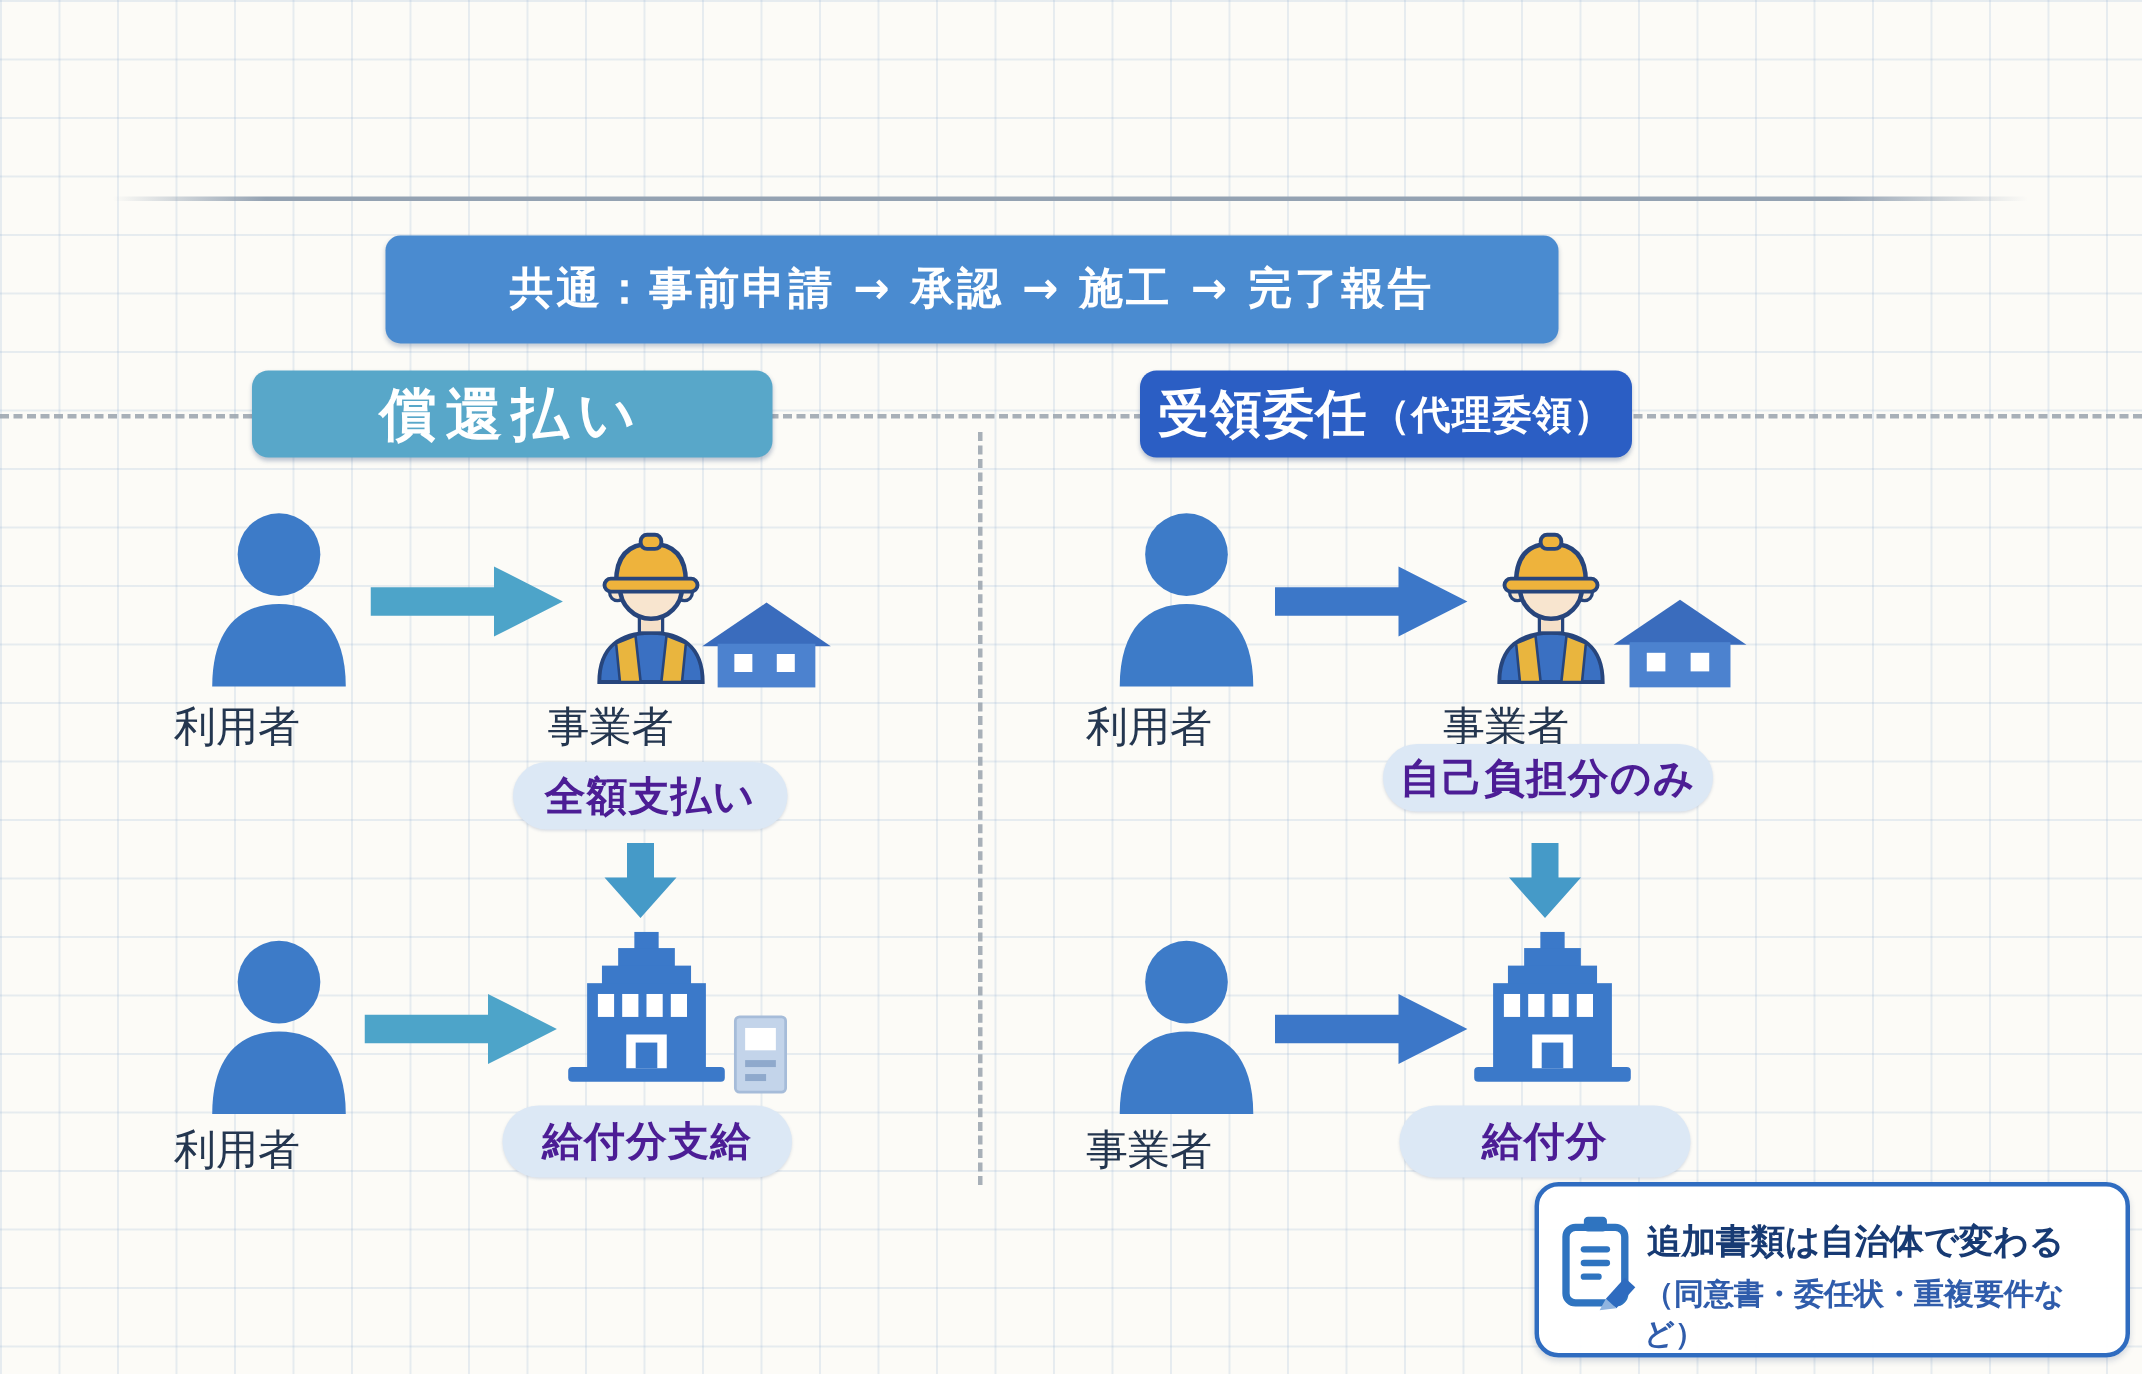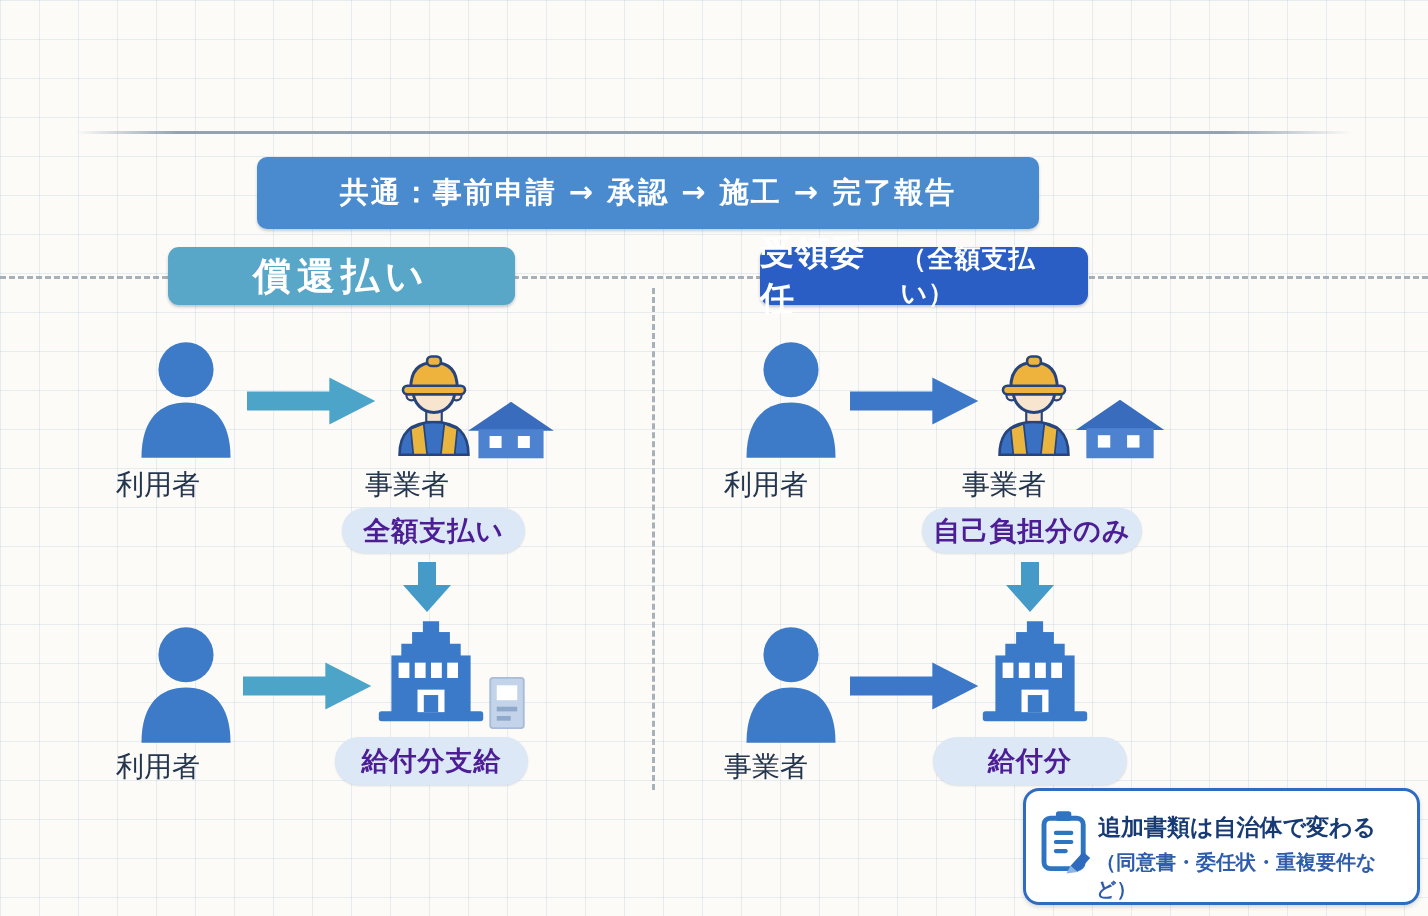--- a/index.html
+++ b/index.html
@@ -81,21 +81,21 @@
   </div>
 
   <div class="abs h-dashed"></div>
   <div class="abs v-dashed"></div>
 
   <div class="abs section-header header-left">
     <span>償還払い</span>
   </div>
   <div class="abs section-header header-right">
     <span>受領委任</span>
-    <span class="sub">（全額支払い）</span>
+    <span class="sub">（代理委領）</span>
   </div>
 
   <div class="abs" style="left:133px;top:340px;">
     <svg width="106" height="122" viewBox="0 0 100 113">
       <circle cx="50" cy="27" r="26" fill="#3d7bc8"></circle>
       <path d="M8 110 C8 73 26 58 50 58 C74 58 92 73 92 110 Z" fill="#3d7bc8"></path>
     </svg>
   </div>
   <div class="abs actor-label" style="left:116px;top:466px;width:140px;">利用者</div>
 
@@ -212,21 +212,21 @@
   <div class="abs" style="left:1075px;top:398px;">
     <svg width="90" height="62" viewBox="0 0 100 70">
       <polygon points="0,36 50,2 100,36" fill="#3a6cbd"></polygon>
       <rect x="12" y="34" width="76" height="34" fill="#4c82cf"></rect>
       <rect x="25" y="42" width="14" height="14" fill="#ffffff"></rect>
       <rect x="58" y="42" width="14" height="14" fill="#ffffff"></rect>
     </svg>
   </div>
   <div class="abs actor-label" style="left:962px;top:466px;width:140px;">事業者</div>
 
-  <div class="abs pill" style="left:922px;top:508px;width:220px;height:45px;">
+  <div class="abs pill" style="left:922px;top:496px;width:220px;height:45px;">
     <span>自己負担分のみ</span>
   </div>
 
   <div class="abs" style="left:1001px;top:562px;">
     <svg width="58" height="52" viewBox="0 0 56 52">
       <polygon points="19,0 37,0 37,23 52,23 28,50 4,23 19,23" fill="#459ac8"></polygon>
     </svg>
   </div>
 
   <div class="abs" style="left:738px;top:625px;">

